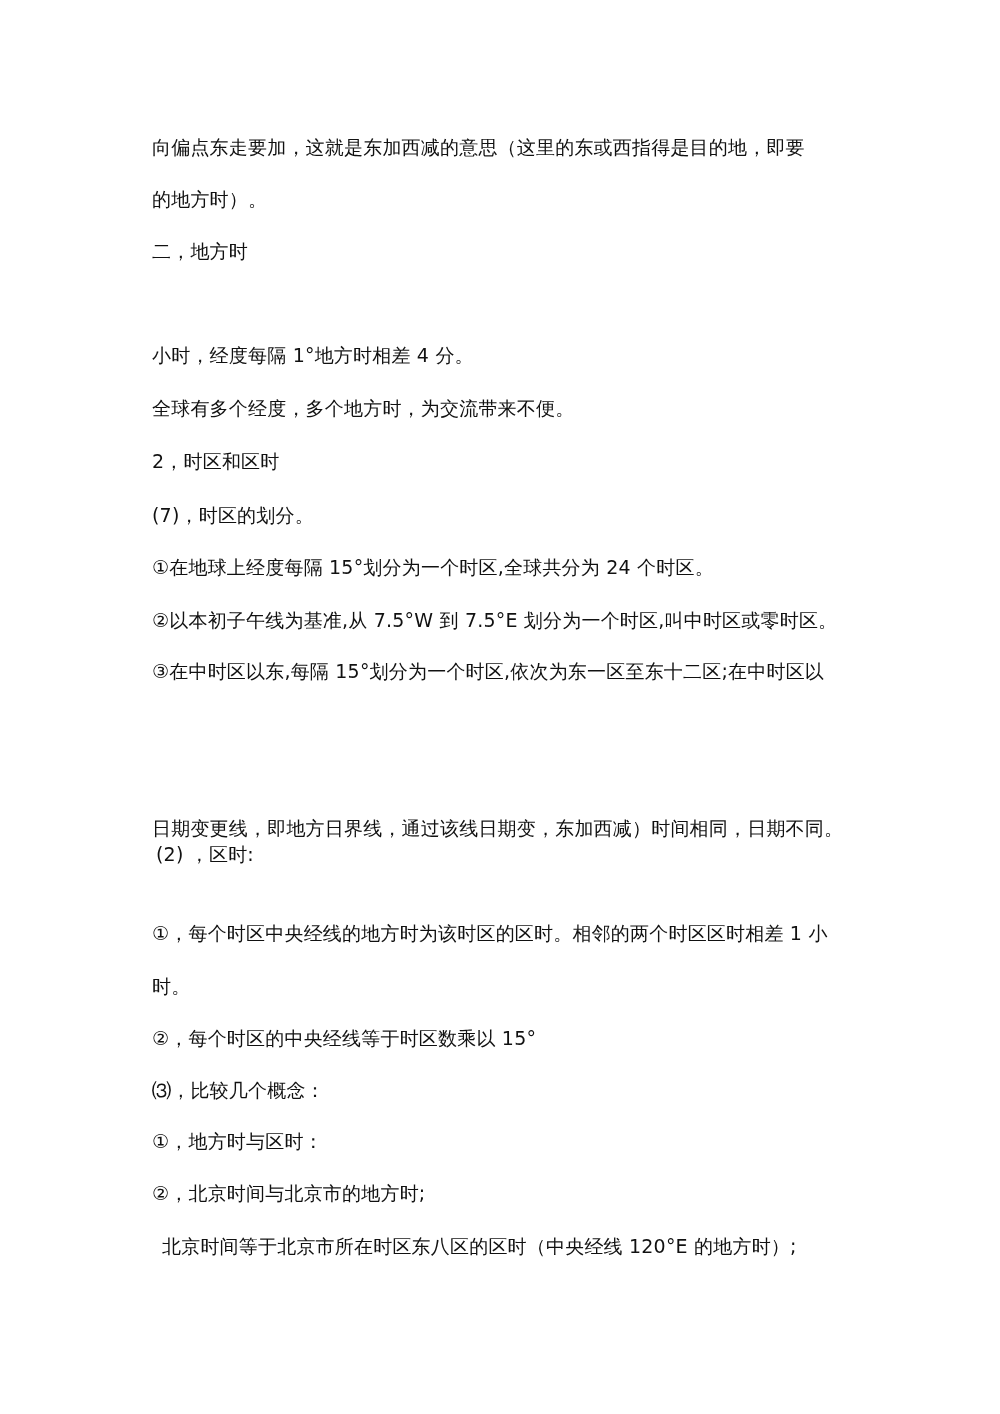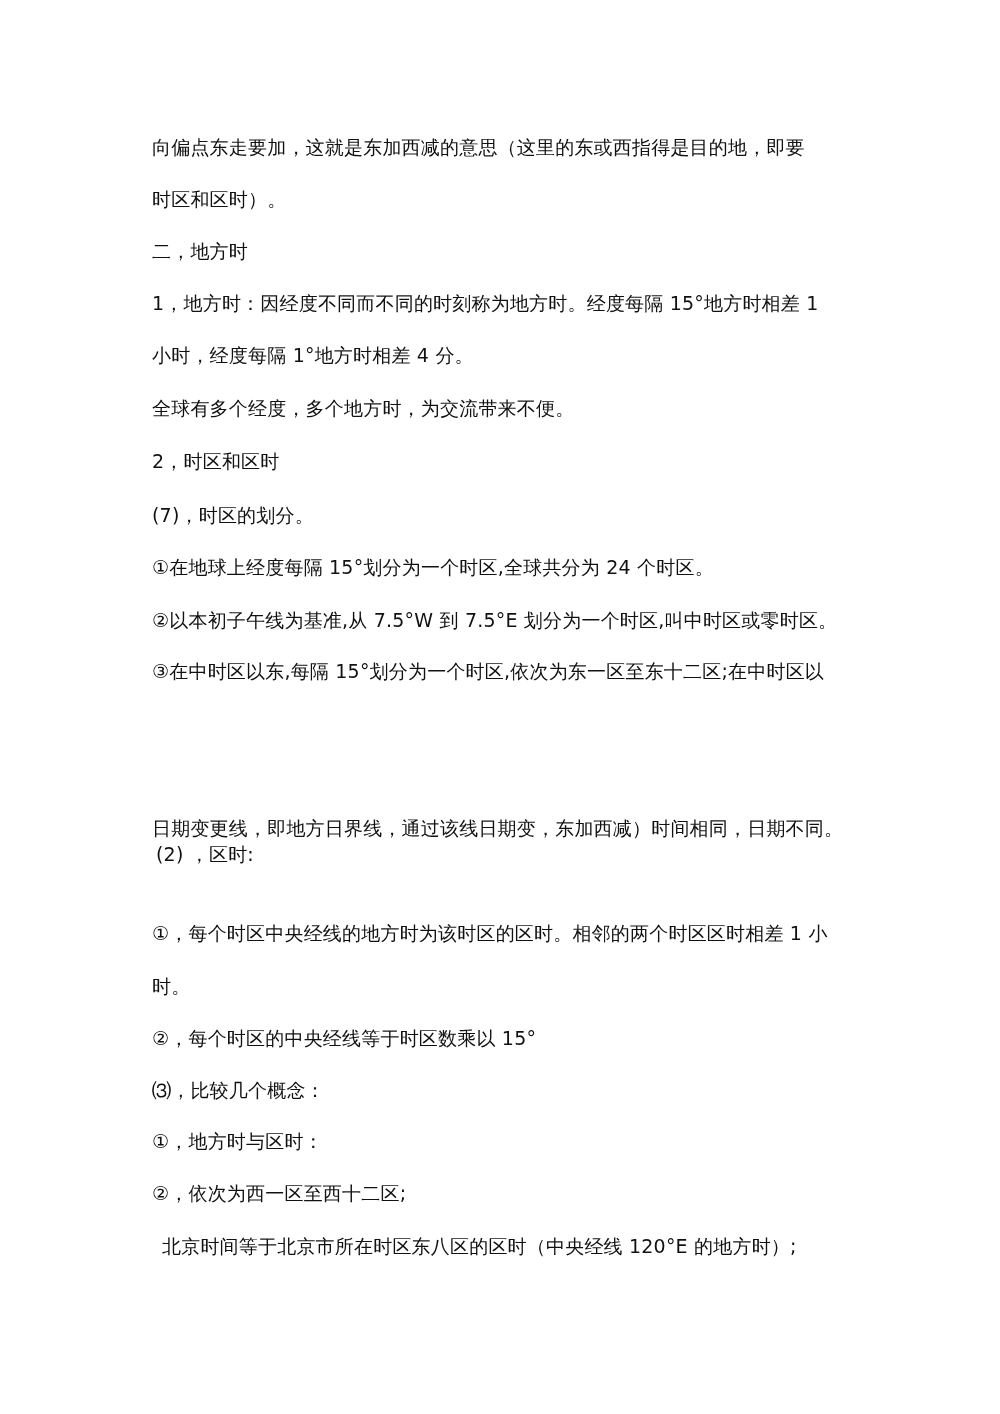--- a/index.html
+++ b/index.html
@@ -9,32 +9,31 @@
     .line { position: absolute; left: 152px; font-size: 19px; line-height: 24px; white-space: nowrap;
             letter-spacing: 0.2px; }
     .indent1 { left: 156px; }
     .indent2 { left: 162px; }
   </style>
 </head>
 <body>
 
 <div class="page">
   <div class="line" style="top:135px">向偏点东走要加，这就是东加西减的意思（这里的东或西指得是目的地，即要</div>
-  <div class="line" style="top:187px">时区和区时）。</div>
+  <div class="line" style="top:187px">的地方时）。</div>
   <div class="line" style="top:239px">二，地方时</div>
-  <div class="line" style="top:291px">1，地方时：因经度不同而不同的时刻称为地方时。经度每隔 15°地方时相差 1</div>
   <div class="line" style="top:343px">小时，经度每隔 1°地方时相差 4 分。</div>
   <div class="line" style="top:396px">全球有多个经度，多个地方时，为交流带来不便。</div>
   <div class="line" style="top:449px">2，时区和区时</div>
   <div class="line" style="top:503px">(7)，时区的划分。</div>
   <div class="line" style="top:555px">①在地球上经度每隔 15°划分为一个时区,全球共分为 24 个时区。</div>
   <div class="line" style="top:608px">②以本初子午线为基准,从 7.5°W 到 7.5°E 划分为一个时区,叫中时区或零时区。</div>
   <div class="line" style="top:659px">③在中时区以东,每隔  15°划分为一个时区,依次为东一区至东十二区;在中时区以</div>
   <div class="line" style="top:816px">日期变更线，即地方日界线，通过该线日期变，东加西减）时间相同，日期不同。</div>
   <div class="line indent1" style="top:842px"> (2) ，区时:</div>
   <div class="line" style="top:921px">①，每个时区中央经线的地方时为该时区的区时。相邻的两个时区区时相差 1 小</div>
   <div class="line" style="top:974px">时。</div>
   <div class="line" style="top:1026px">②，每个时区的中央经线等于时区数乘以 15°</div>
   <div class="line" style="top:1078px">⑶，比较几个概念：</div>
   <div class="line" style="top:1129px">①，地方时与区时：</div>
-  <div class="line" style="top:1181px">②，依次为西一区至西十二区;</div>
+  <div class="line" style="top:1181px">②，北京时间与北京市的地方时;</div>
   <div class="line indent2" style="top:1234px">  北京时间等于北京市所在时区东八区的区时（中央经线 120°E 的地方时）;</div>
 </div>
 
 </body></html>

